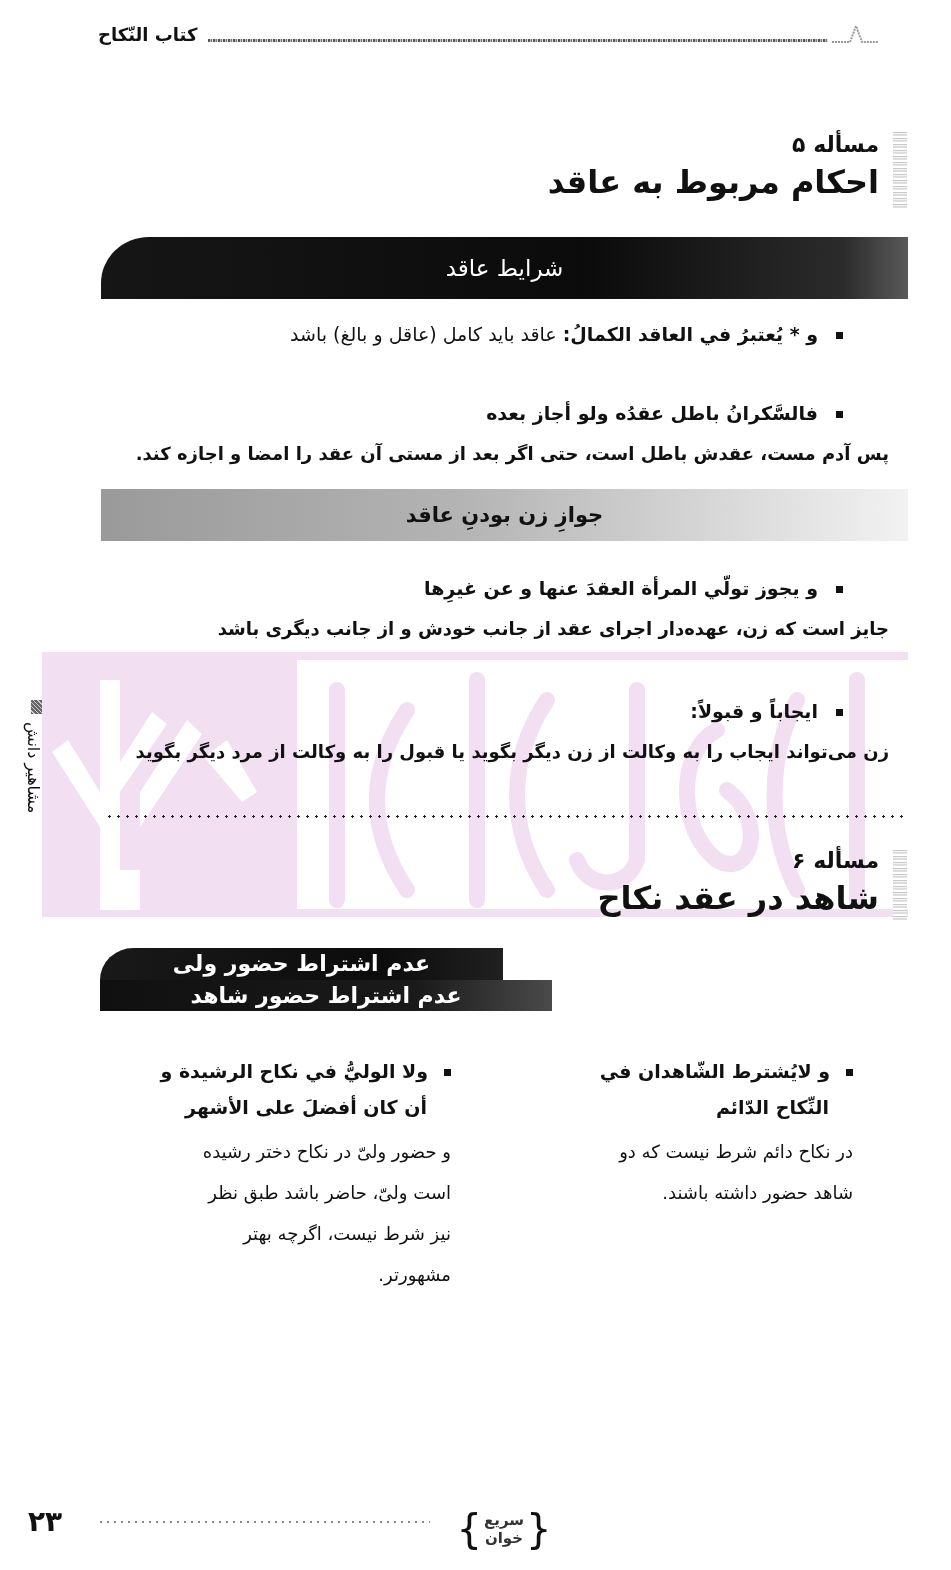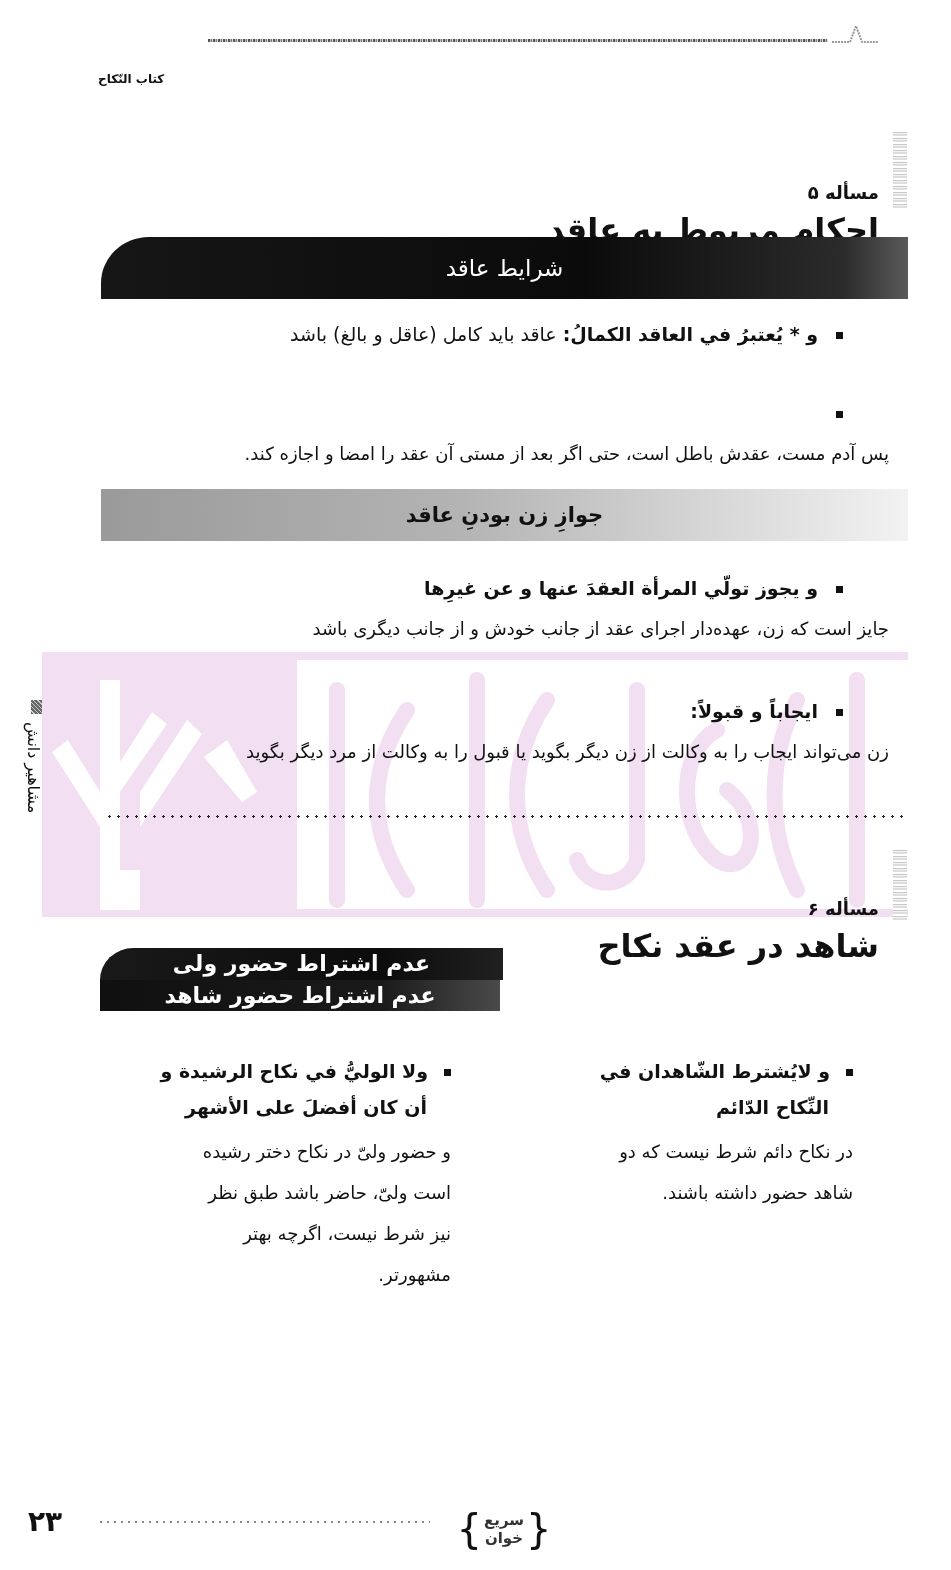--- a/index.html
+++ b/index.html
@@ -1,45 +1,45 @@
 <!DOCTYPE html>
 <html><head>
 <meta charset="utf-8">
 <style>
   * { box-sizing: border-box; margin: 0; padding: 0; }
   html, body { width: 951px; height: 1570px; background: #ffffff; overflow: hidden; }
   body { position: relative; font-family: "DejaVu Sans", sans-serif; color: #111; direction: rtl; }
 
   
   .running-head { position: absolute; top: 22px; left: 98px; width: 800px; height: 30px; }
-  .book-title { position: absolute; left: 0; top: 2px; font-weight: bold; font-size: 12px; color: #111; direction: rtl; margin-top: 48px; }
+  .book-title { position: absolute; left: 0; top: 2px; font-weight: bold; font-size: 18px; color: #111; direction: rtl; }
   .head-rule { position: absolute; left: 110px; right: 70px; top: 17px; height: 3px;
     background: repeating-linear-gradient(90deg, #555 0 2px, #bbb 2px 3px, #777 3px 4px, #ddd 4px 5px); }
   .head-peak { position: absolute; right: 20px; top: 0; width: 46px; height: 22px; }
 
   
   .issue-block { position: absolute; right: 72px; text-align: right; }
   .issue-strip { position: absolute; right: 44px; width: 14px;
     background: repeating-linear-gradient(0deg, #ddd 0 2px, #f4f4f4 2px 3px, #c8c8c8 3px 4px, #fff 4px 6px); }
-  .issue-num { font-weight: bold; font-size: 18px; line-height: 30px; margin-top: 48px; }
+  .issue-num { font-weight: bold; font-size: 22px; line-height: 30px; }
   .issue-title { font-weight: bold; font-size: 32px; line-height: 44px; }
 
   
   .banner-dark { position: absolute; left: 101px; width: 807px; height: 62px; background: #0f0f0f;
     border-top-left-radius: 48px 46px; display: flex; align-items: center; justify-content: center;
     color: #fff; font-weight: normal; font-size: 23px;
     background-image: linear-gradient(90deg, #161616 0%, #0b0b0b 60%, #2b2b2b 92%, #5a5a5a 100%); }
   .banner-gray { position: absolute; left: 101px; width: 807px; height: 52px;
     display: flex; align-items: center; justify-content: center; color: #111; font-weight: bold; font-size: 21px;
     background: linear-gradient(90deg, #9a9a9a 0%, #b4b4b4 45%, #d6d6d6 75%, #f2f2f2 100%); }
 
   .bullet-line { position: absolute; right: 108px; font-size: 19px; line-height: 30px; white-space: nowrap; text-align: right; margin-left: 8px; }
   .bullet-line .sq { display: inline-block; width: 7px; height: 7px; background: #111; margin-left: 18px; vertical-align: middle; }
   .bullet-line b { font-weight: bold; }
-  .body-line { position: absolute; right: 62px; font-size: 18px; line-height: 30px; white-space: nowrap; text-align: right; }
+  .body-line { position: absolute; right: 62px; font-size: 18px; line-height: 30px; white-space: nowrap; text-align: right; font-weight: bold; }
 
   
   .watermark { position: absolute; left: 42px; top: 652px; width: 866px; height: 265px; pointer-events: none; }
   .wm-left { position: absolute; left: 0; top: 0; width: 255px; height: 265px; background: #f2dff1; }
   .wm-frame { position: absolute; left: 255px; top: 0; width: 611px; height: 265px;
     border-top: 8px solid #f2dff1; border-bottom: 8px solid #f2dff1; }
 
   .dotted-rule { position: absolute; left: 105px; right: 42px; top: 815px; height: 3px;
     background: radial-gradient(circle, #222 0 1.2px, transparent 1.4px) 0 0 / 9px 3px repeat-x; }
 
@@ -47,21 +47,21 @@
   .side-label { position: absolute; left: 22px; top: 700px; width: 30px; height: 180px; }
   .side-label .side-square { position: absolute; left: 9px; top: 0; width: 14px; height: 14px;
     background: repeating-linear-gradient(45deg, #666 0 2px, #ccc 2px 3px); }
   .side-label .side-text { position: absolute; left: 2px; top: 22px; writing-mode: vertical-rl; font-size: 16px; color: #111; direction: rtl; }
 
   
   .twin-banners { position: absolute; left: 100px; top: 948px; width: 806px; height: 63px; display: flex; }
   .twin { height: 63px; display: flex; align-items: center; justify-content: center;
     color: #fff; font-weight: bold; font-size: 22px; }
   .twin.left { width: 403px; background: linear-gradient(90deg, #191919, #0c0c0c 70%, #202020); border-top-left-radius: 46px 44px; margin-right: 3px; }
-  .twin.right { width: 400px; background: linear-gradient(90deg, #101010, #1a1a1a 70%, #4a4a4a); }
+  .twin.right { width: 452px; background: linear-gradient(90deg, #101010, #1a1a1a 70%, #4a4a4a); }
 
   .col-bullet { position: absolute; font-weight: bold; font-size: 19px; line-height: 36px; text-align: right; }
   .col-bullet .sq { display: inline-block; width: 7px; height: 7px; background: #111; margin-left: 16px; vertical-align: middle; }
   .col-body { position: absolute; font-size: 18px; line-height: 41px; text-align: right; }
 
   
   .page-num { position: absolute; left: 28px; top: 1505px; font-weight: bold; font-size: 28px; }
   .footer-rule { position: absolute; left: 100px; top: 1521px; width: 330px; height: 2px;
     background: repeating-linear-gradient(90deg, #888 0 2px, transparent 2px 7px); }
   .footer-logo { position: absolute; left: 456px; top: 1500px; width: 96px; height: 58px;
@@ -116,21 +116,21 @@
 
 <div class="banner-dark" style="top:237px;">
   <span>شرایط عاقد</span>
 </div>
 
 <div class="bullet-line" style="top:319px;">
   <span class="sq"></span><b>و * يُعتبرُ في العاقد الكمالُ:</b><span> عاقد باید کامل (عاقل و بالغ) باشد</span>
 </div>
 
 <div class="bullet-line" style="top:398px;">
-  <span class="sq"></span>
+  <span class="sq"></span><b>فالسَّكرانُ باطل عقدُه ولو أجاز بعده</b>
 </div>
 <div class="body-line" style="top:439px;">پس آدم مست، عقدش باطل است، حتی اگر بعد از مستی آن عقد را امضا و اجازه کند.</div>
 
 <div class="banner-gray" style="top:489px;">
   <span>جوازِ زن بودنِ عاقد</span>
 </div>
 
 <div class="bullet-line" style="top:573px;">
   <span class="sq"></span><b>و يجوز تولّي المرأة العقدَ عنها و عن غيرِها</b>
 </div>

